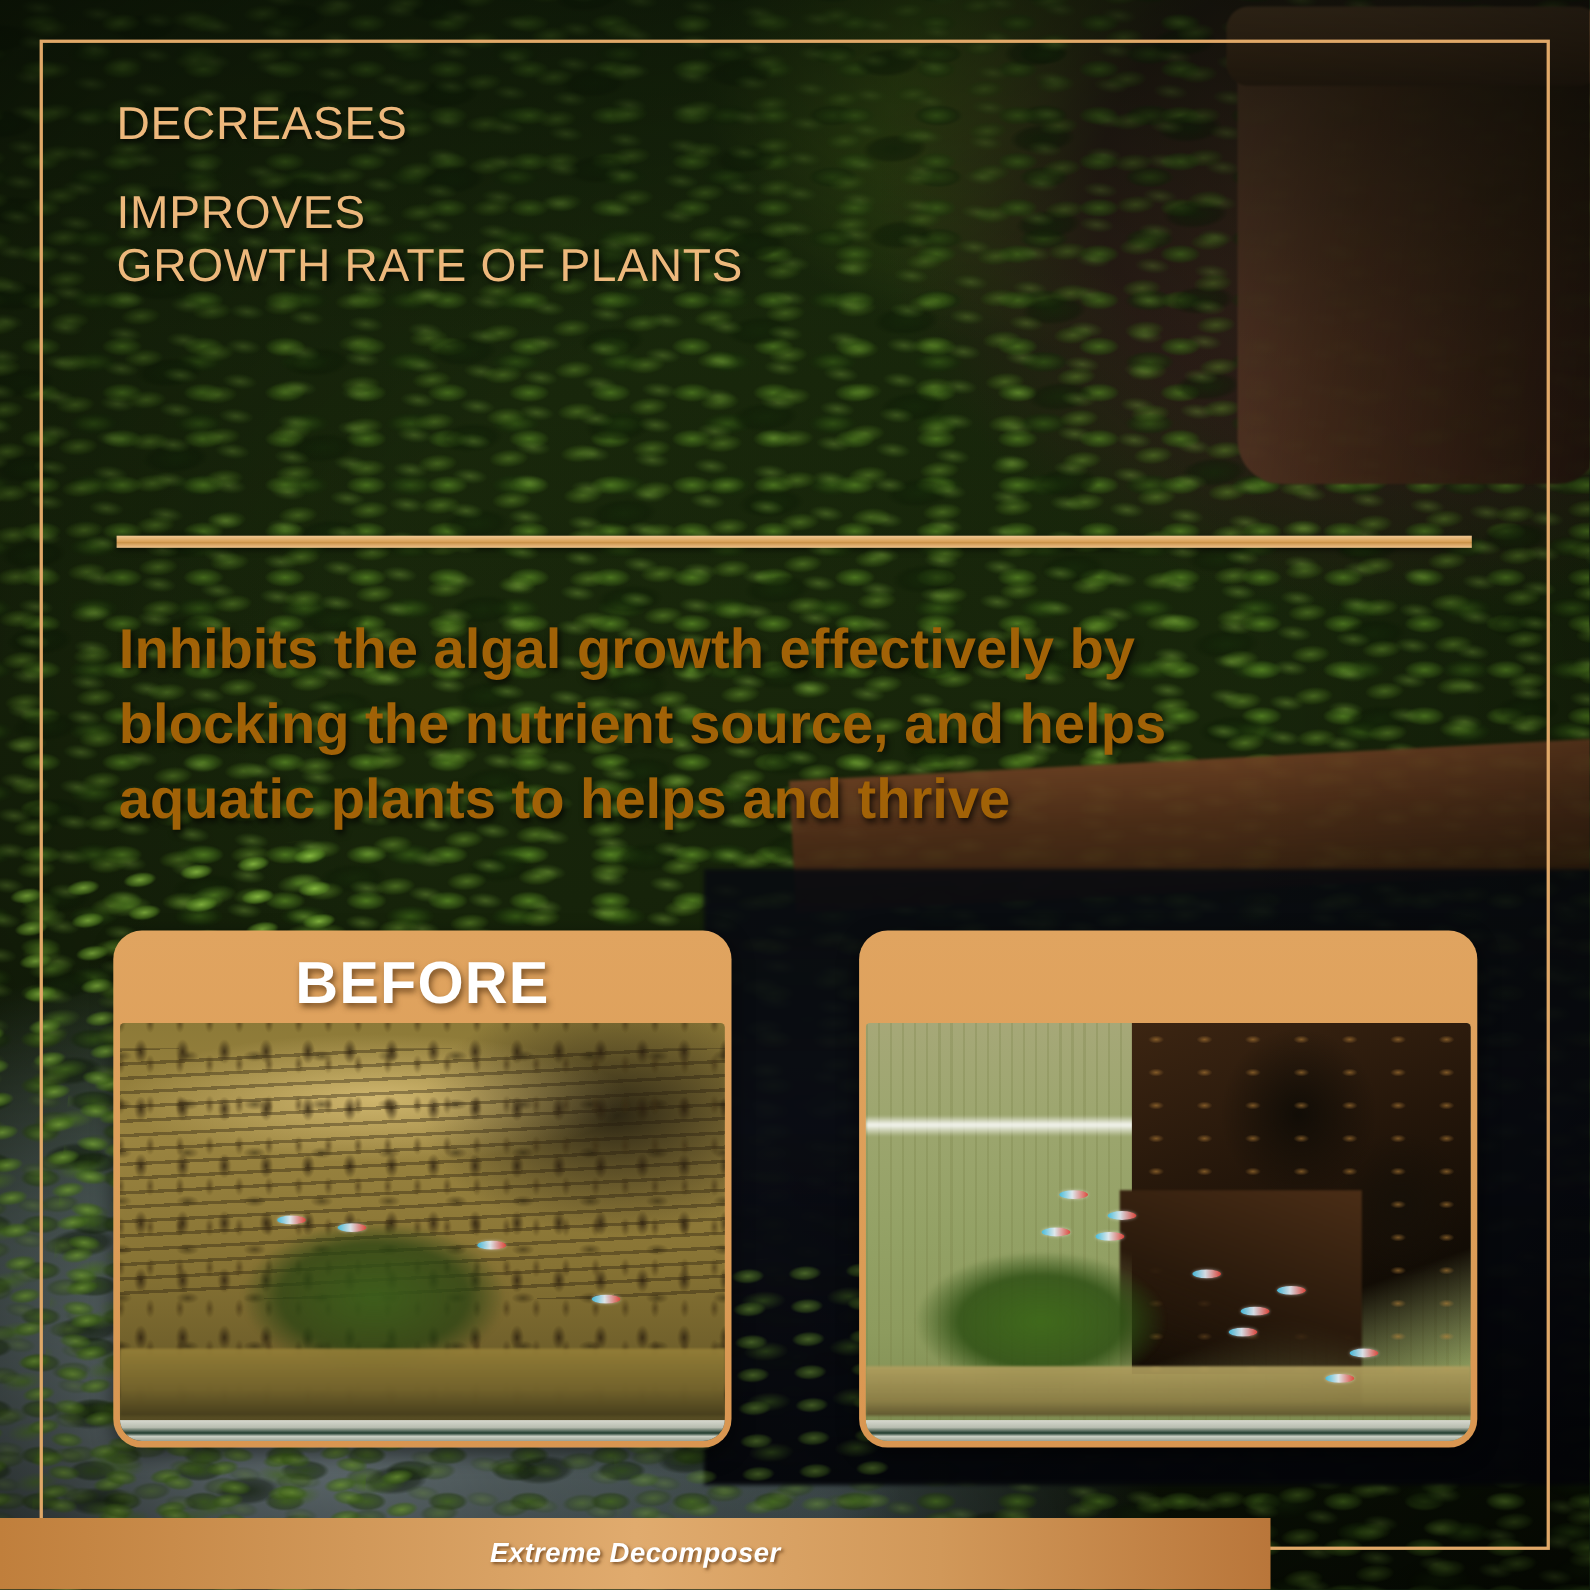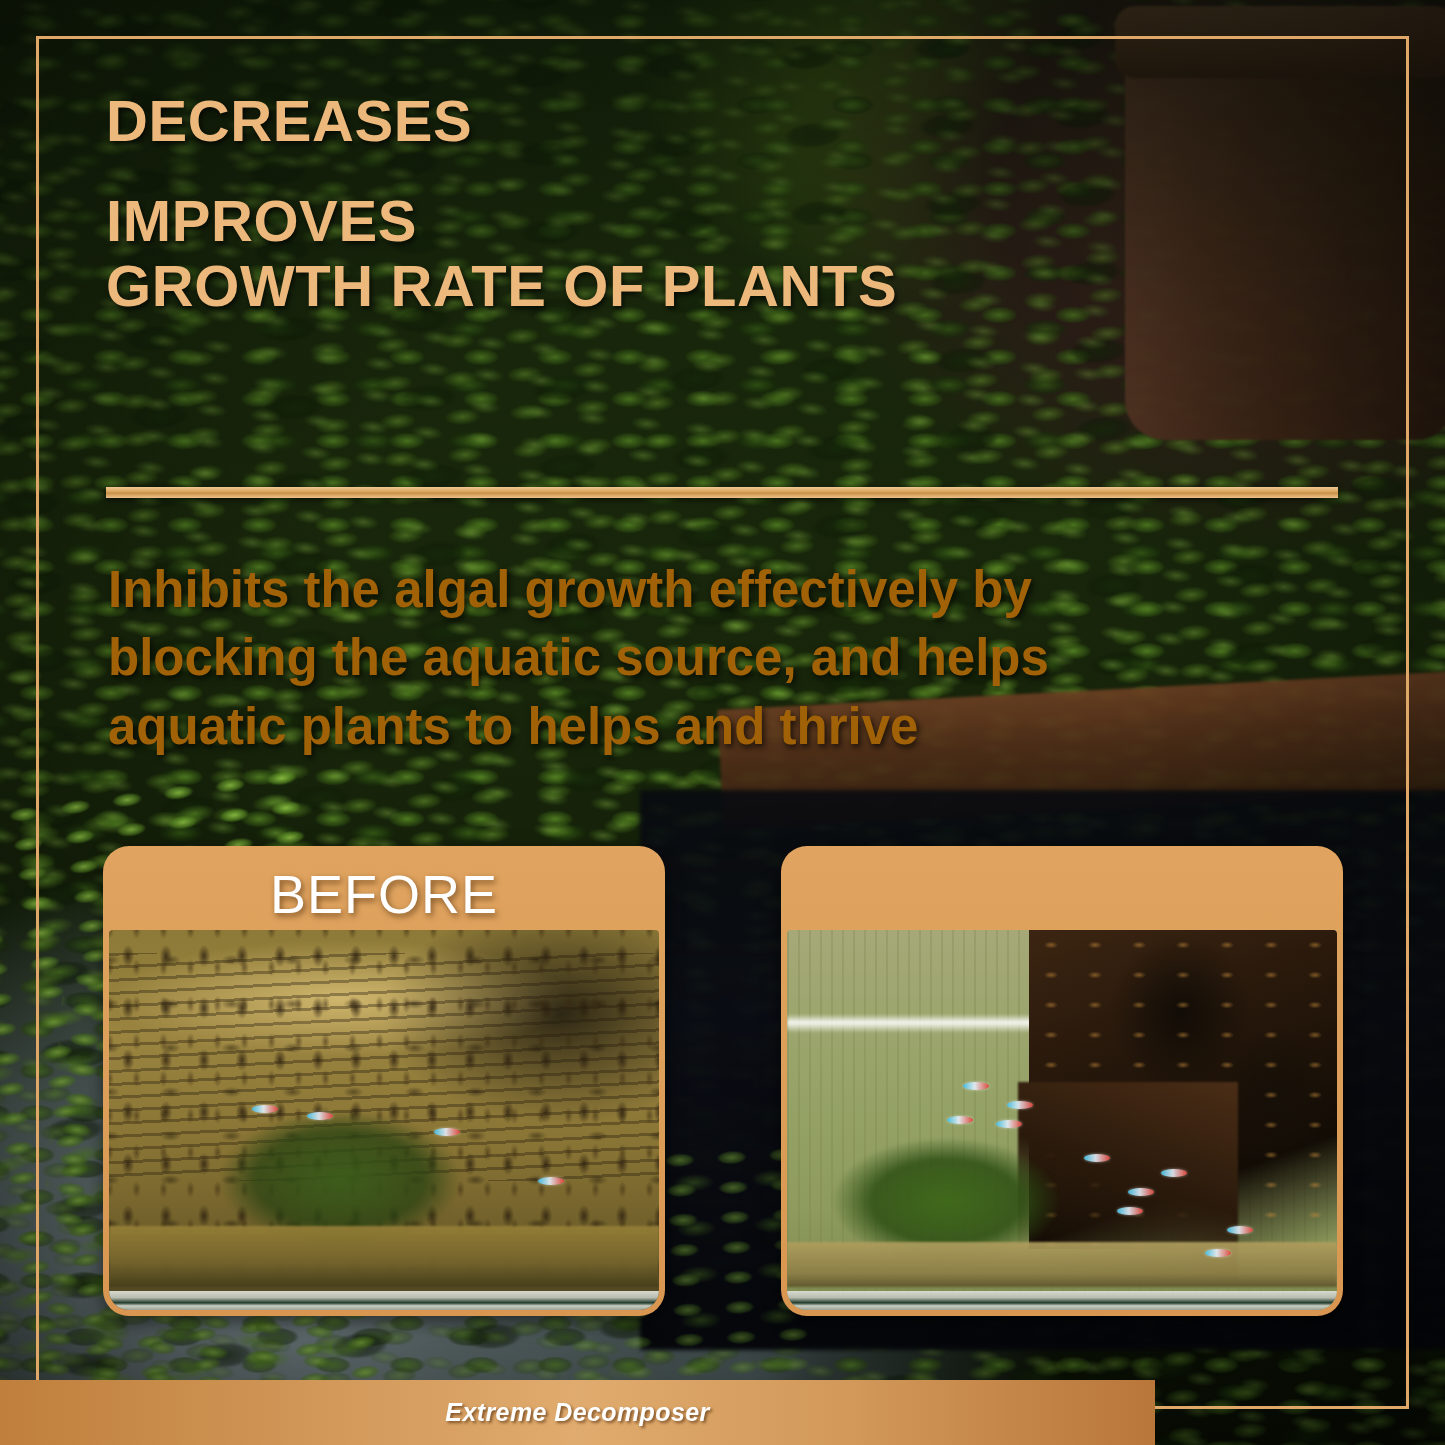--- a/index.html
+++ b/index.html
@@ -102,22 +102,22 @@
     left:36px; top:36px; right:36px; bottom:36px;
     border:3px solid #e0a868;
     pointer-events:none;
   }
 
   
   .headings { position:absolute; left:106px; top:88px; width:1200px; }
   .head-block { margin-bottom:34px; }
   .head-block:last-child { margin-bottom:0; }
   .head-line {
-    font-size:58px;
-    font-weight:bold;
+    font-size:42px;
+    font-weight:normal;
     letter-spacing:0.6px;
     line-height:1.13;
     color:#edb87c;
     text-shadow:2px 3px 5px rgba(0,0,0,.65);
     white-space:nowrap;
   }
 
   
   .divider {
     position:absolute; left:106px; top:487px; width:1232px; height:11px;
@@ -143,21 +143,21 @@
     background:linear-gradient(180deg, #e0a460 0%, #dc9e58 52%, #d99651 100%);
     border-radius:26px;
     box-shadow:0 6px 18px rgba(0,0,0,.55);
     overflow:hidden;
   }
   .card.before { left:103px; }
   .card.after  { left:781px; }
   .card-label {
     height:96px;
     display:flex; align-items:center; justify-content:center;
-    font-size:54px; font-weight:normal; letter-spacing:1px;
+    font-size:54px; font-weight:bold; letter-spacing:1px;
     color:#ffffff;
     text-shadow:2px 3px 6px rgba(90,55,20,.75);
   }
   .card-photo {
     position:absolute; left:6px; right:6px; top:84px; bottom:6px;
     border-radius:4px 4px 20px 20px;
     overflow:hidden;
   }
 
   
@@ -290,21 +290,21 @@
     <div class="head-block">
       <div class="head-line">IMPROVES</div>
       <div class="head-line">GROWTH RATE OF PLANTS</div>
     </div>
   </div>
 
   <div class="divider"></div>
 
   <div class="body-copy">
     <div class="body-line">Inhibits the algal growth effectively by</div>
-    <div class="body-line">blocking the aquatic source, and helps</div>
+    <div class="body-line">blocking the nutrient source, and helps</div>
     <div class="body-line">aquatic plants to helps and thrive</div>
   </div>
 
   <div class="compare">
 
     <div class="card before">
       <div class="card-label">BEFORE</div>
       <div class="card-photo">
         <div class="tank-before"></div>
         <div class="algae-streaks"></div>

